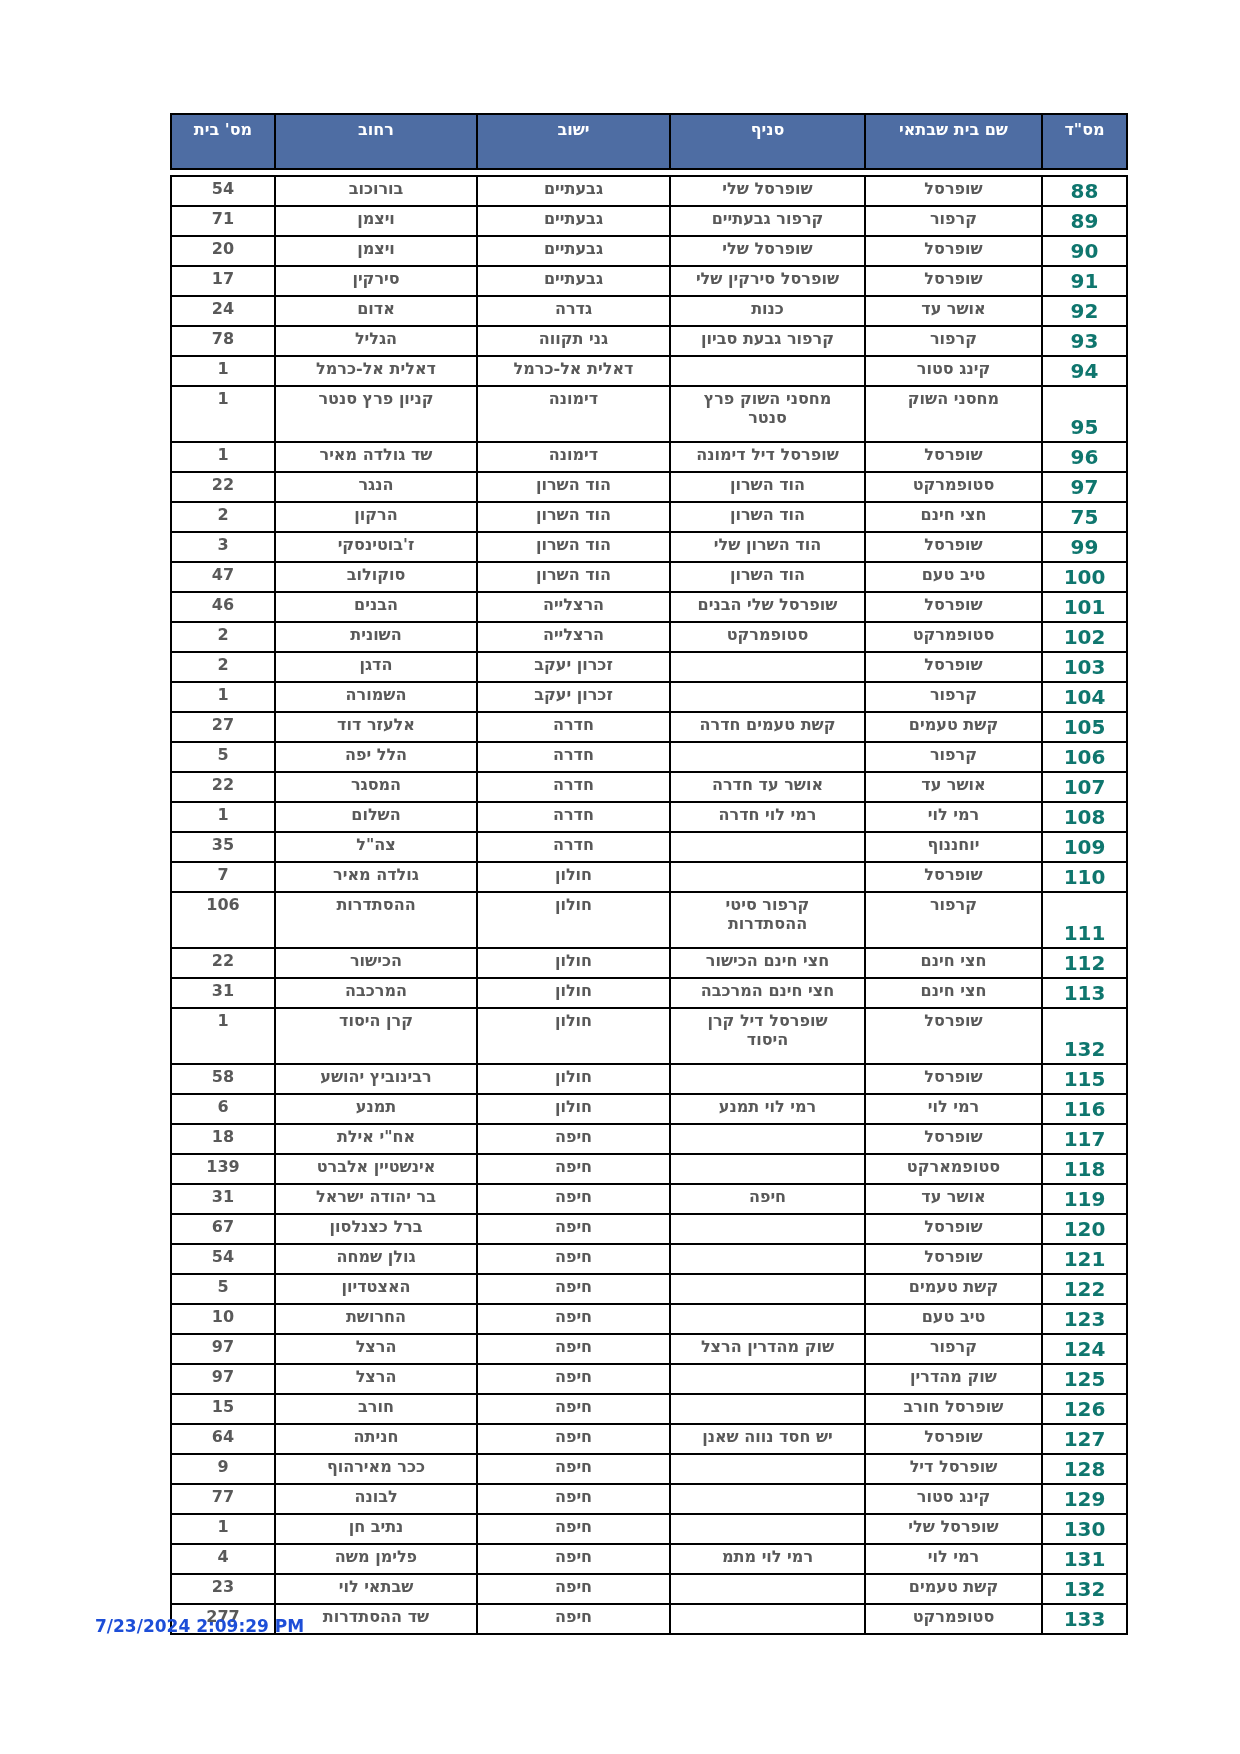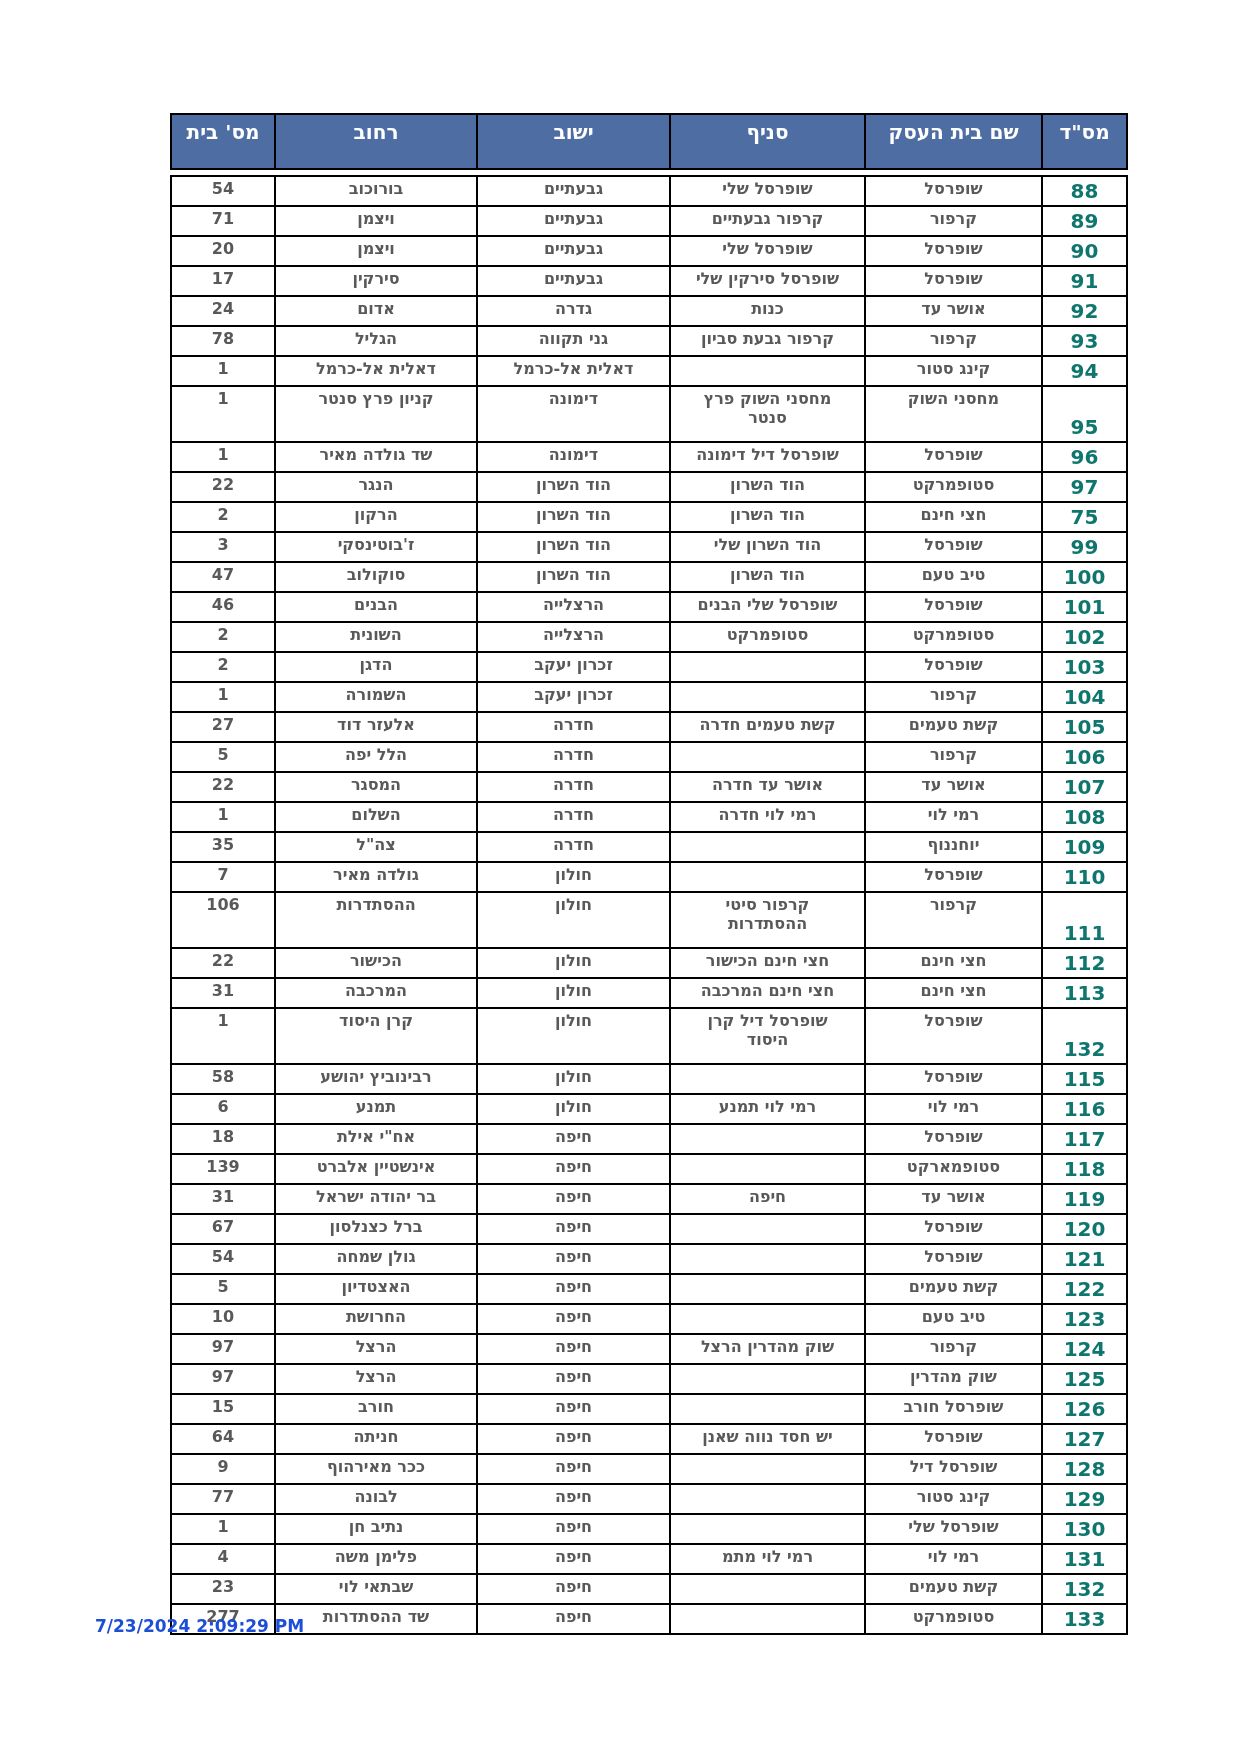--- a/index.html
+++ b/index.html
@@ -27,21 +27,21 @@
     direction: rtl;
   }
   .hdr-table { margin-bottom: 5px; }
   th, td {
     border: 2px solid #000000;
     overflow: hidden;
   }
   th {
     background: #4E6DA3;
     color: #ffffff;
-    font-size: 20px;
+    font-size: 16px;
     font-weight: bold;
     height: 46px;
     padding: 5px 4px 2px 4px;
     vertical-align: top;
   }
   td {
     height: 22px;
     padding: 2px 4px;
     font-size: 16px;
     font-weight: bold;
@@ -81,21 +81,21 @@
       <col style="width:85px">
       <col style="width:177px">
       <col style="width:195px">
       <col style="width:193px">
       <col style="width:202px">
       <col style="width:104px">
     </colgroup>
     <thead>
       <tr>
         <th>מס"ד</th>
-        <th>שם בית העסק</th>
+        <th>שם בית שבתאי</th>
         <th>סניף</th>
         <th>ישוב</th>
         <th>רחוב</th>
         <th>מס' בית</th>
       </tr>
     </thead>
   </table>
 
   <table class="body-table">
     <colgroup>

